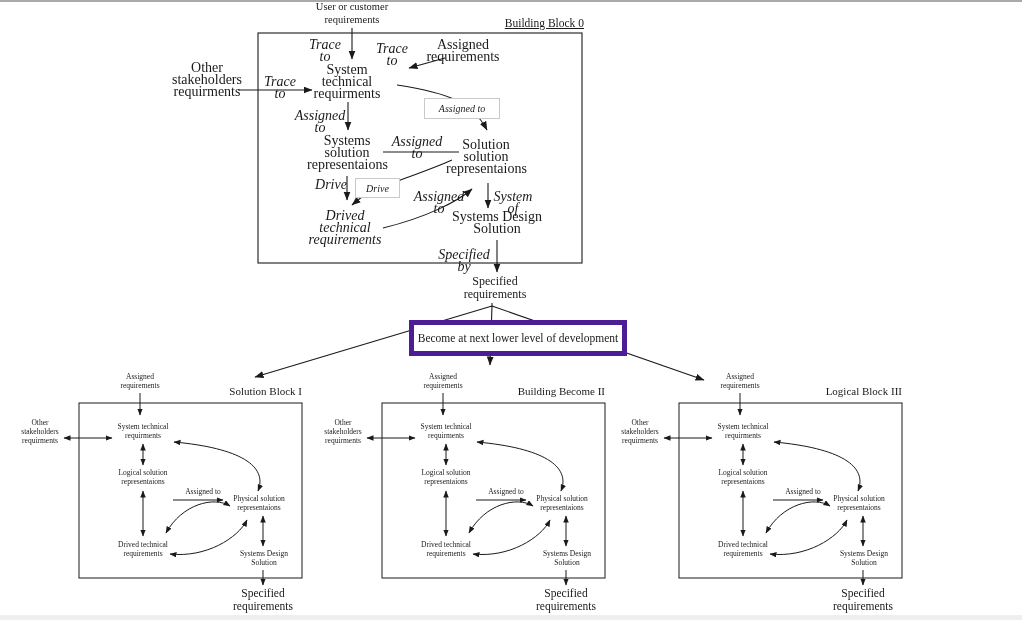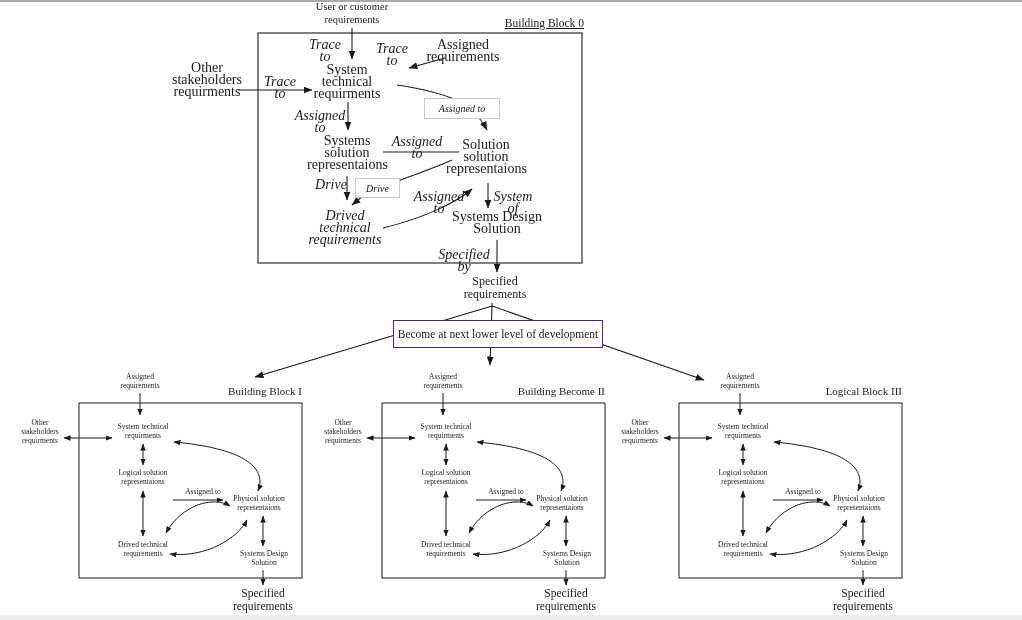--- a/index.html
+++ b/index.html
@@ -15,22 +15,22 @@
   .f105{font-size:10.5px;line-height:12.5px;}
   .f115{font-size:11.5px;line-height:13px;}
   .f12{font-size:12px;line-height:13px;}
   .it{font-style:italic;}
   .right{text-align:right;}
   .boxed{
     position:absolute;border:1px solid #c9c9c9;background:#ffffff;
     font-style:italic;font-size:10px;display:flex;align-items:center;justify-content:center;
   }
   .become-box{
-    position:absolute;left:393px;top:320px;width:208px;height:26px;
-    border:1px solid #4c1d95;background:#ffffff;font-size:11.5px;
+    position:absolute;left:409px;top:320px;width:208px;height:26px;
+    border:5px solid #4c1d95;background:#ffffff;font-size:11.5px;
     display:flex;align-items:center;justify-content:center;white-space:nowrap;
   }
   .mini-block{position:absolute;top:370px;width:322px;height:250px;}
   .mini-block svg{position:absolute;left:0;top:0;}
   .m7{font-size:7.5px;line-height:9px;}
   .m11{font-size:11px;line-height:13px;}
   .m115{font-size:11.5px;line-height:13px;}
 </style>
 </head>
 <body>
@@ -120,21 +120,21 @@
       <line x1="64" y1="68" x2="112" y2="68" marker-start="url(#mhs)" marker-end="url(#mh)"></line>
       <line x1="143" y1="74" x2="143" y2="95" marker-start="url(#mhs)" marker-end="url(#mh)"></line>
       <line x1="143" y1="121" x2="143" y2="166" marker-start="url(#mhs)" marker-end="url(#mh)"></line>
       <line x1="173" y1="130" x2="223" y2="130" marker-end="url(#mh)"></line>
       <path d="M 174 72 C 240 78 268 96 258 121" marker-start="url(#mhs)" marker-end="url(#mh)"></path>
       <path d="M 166 163 C 182 134 214 126 230 136" marker-start="url(#mhs)" marker-end="url(#mh)"></path>
       <path d="M 170 184 C 206 188 238 168 247 150" marker-start="url(#mhs)" marker-end="url(#mh)"></path>
       <line x1="263" y1="146" x2="263" y2="176" marker-start="url(#mhs)" marker-end="url(#mh)"></line>
       <line x1="263" y1="200" x2="263" y2="215" marker-end="url(#mh)"></line>
     </svg>
-    <div class="lbl m11 right" style="left:180px;top:15px;width:122px;">Building Block I</div>
+    <div class="lbl m11 right" style="left:180px;top:15px;width:122px;">Solution Block I</div>
     <div class="lbl m7" style="left:108px;top:2px;width:64px;">Assigned
 requirements</div>
     <div class="lbl m7" style="left:8px;top:48px;width:64px;">Other
 stakeholders
 requirments</div>
     <div class="lbl m7" style="left:100px;top:52px;width:86px;">System technical
 requirments</div>
     <div class="lbl m7" style="left:100px;top:98px;width:86px;">Logical solution
 representaions</div>
     <div class="lbl m7" style="left:100px;top:170px;width:86px;">Drived technical

